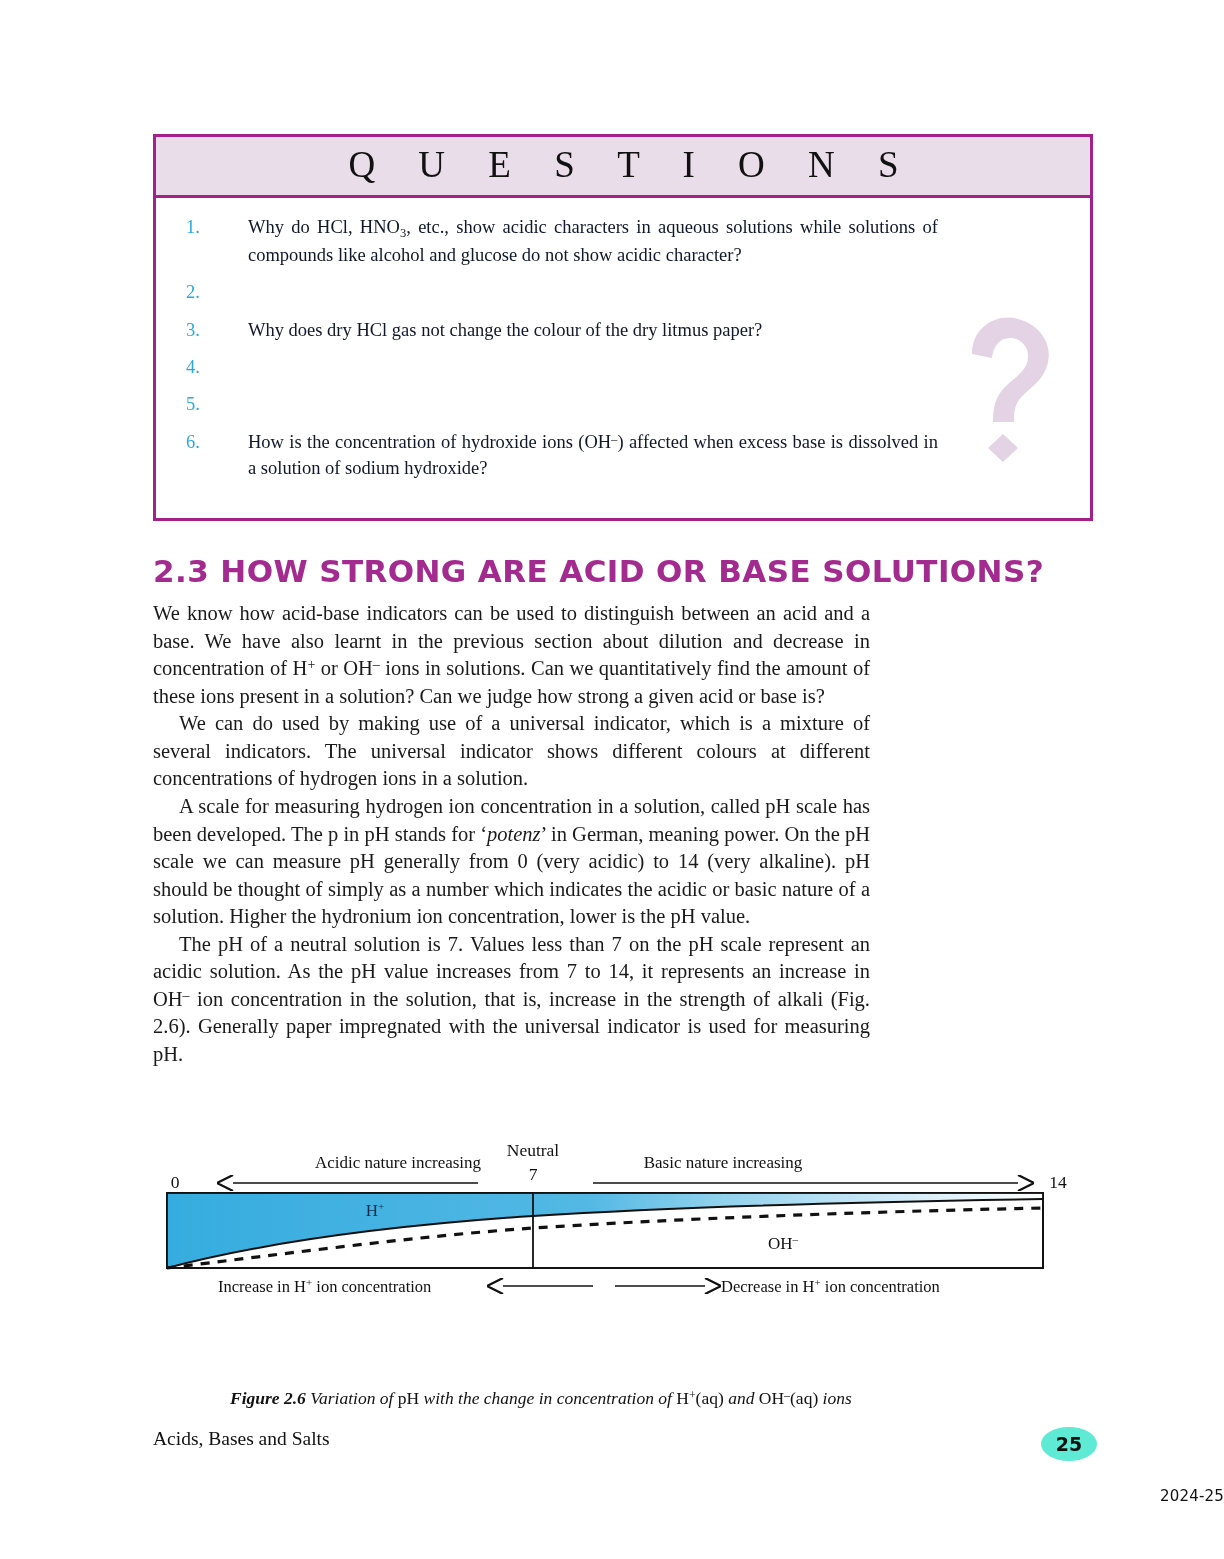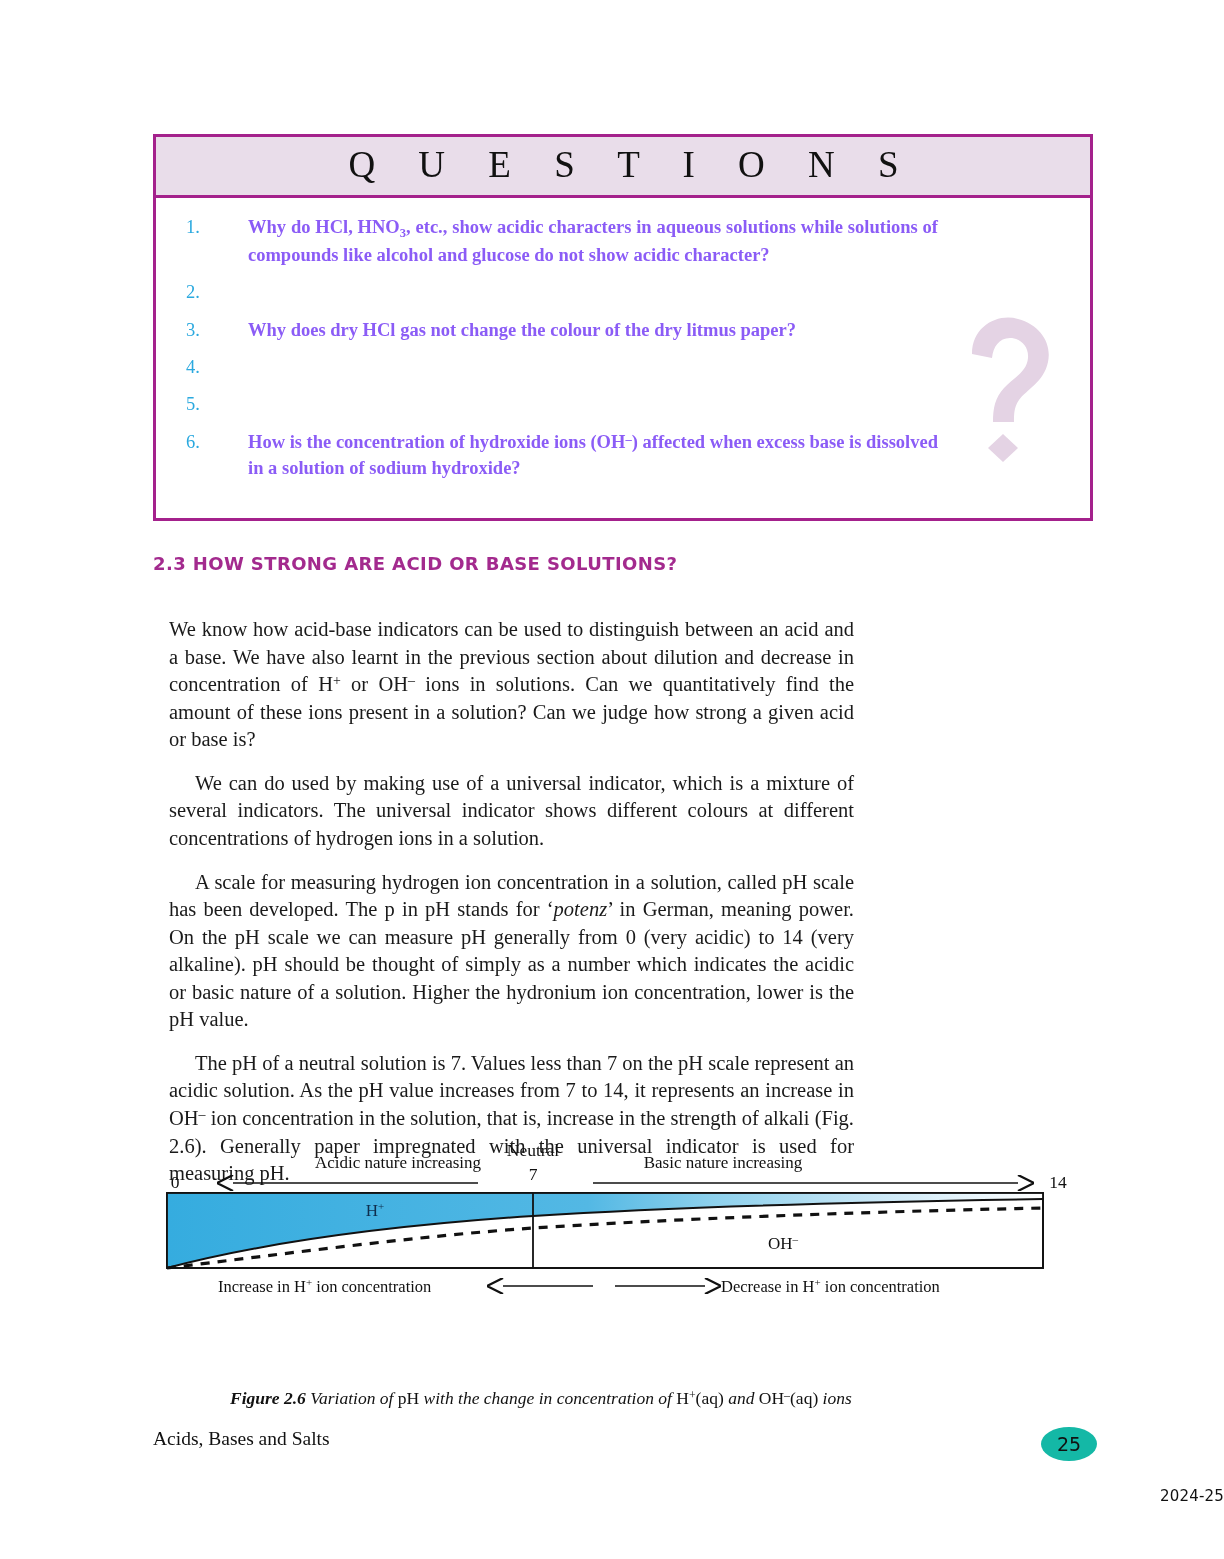--- a/index.html
+++ b/index.html
@@ -69,52 +69,51 @@
   .q-num {
     width: 62px;
     flex: 0 0 62px;
     color: #2BA9DF;
     font-size: 18.5px;
   }
   .q-text {
     flex: 1 1 auto;
     text-align: justify;
     max-width: 690px;
-    color: #8b5cf6;
-    font-weight: bold;
+    color: #0f172a;
   }
   sub { font-size: 0.68em; vertical-align: -0.28em; }
   sup { font-size: 0.68em; vertical-align: 0.42em; }
 
   
   .section-heading {
     position: absolute;
     left: 153px;
     top: 553px;
     font-family: "DejaVu Sans", sans-serif;
     font-weight: bold;
-    font-size: 18px;
+    font-size: 31px;
     letter-spacing: 0.4px;
     color: #A32A8E;
     white-space: nowrap;
   }
 
   
   .body-text {
     position: absolute;
     left: 153px;
     top: 600px;
     width: 717px;
     font-family: "Liberation Serif", serif;
     font-size: 20.5px;
     line-height: 1.345;
     color: #1a1a1a;
   }
   .body-text p {
-    margin: 16px;
+    margin: 0;
     text-align: justify;
     text-justify: inter-word;
   }
   .body-text p.indent { text-indent: 26px; }
 
   
   .figure-wrap {
     position: absolute;
     left: 153px;
     top: 1136px;
@@ -148,26 +147,26 @@
     font-size: 19.5px;
     color: #111;
   }
   .page-badge {
     position: absolute;
     left: 1041px;
     top: 1427px;
     width: 56px;
     height: 34px;
     border-radius: 50%;
-    background: #14b8a6;
+    background: #5eead4;
     display: flex;
     align-items: center;
     justify-content: center;
     font-family: "DejaVu Sans", sans-serif;
-    font-weight: normal;
+    font-weight: bold;
     font-size: 19px;
     color: #111;
   }
   .footer-year {
     position: absolute;
     left: 0;
     top: 1487px;
     width: 1224px;
     text-align: right;
     font-family: "DejaVu Sans", sans-serif;

